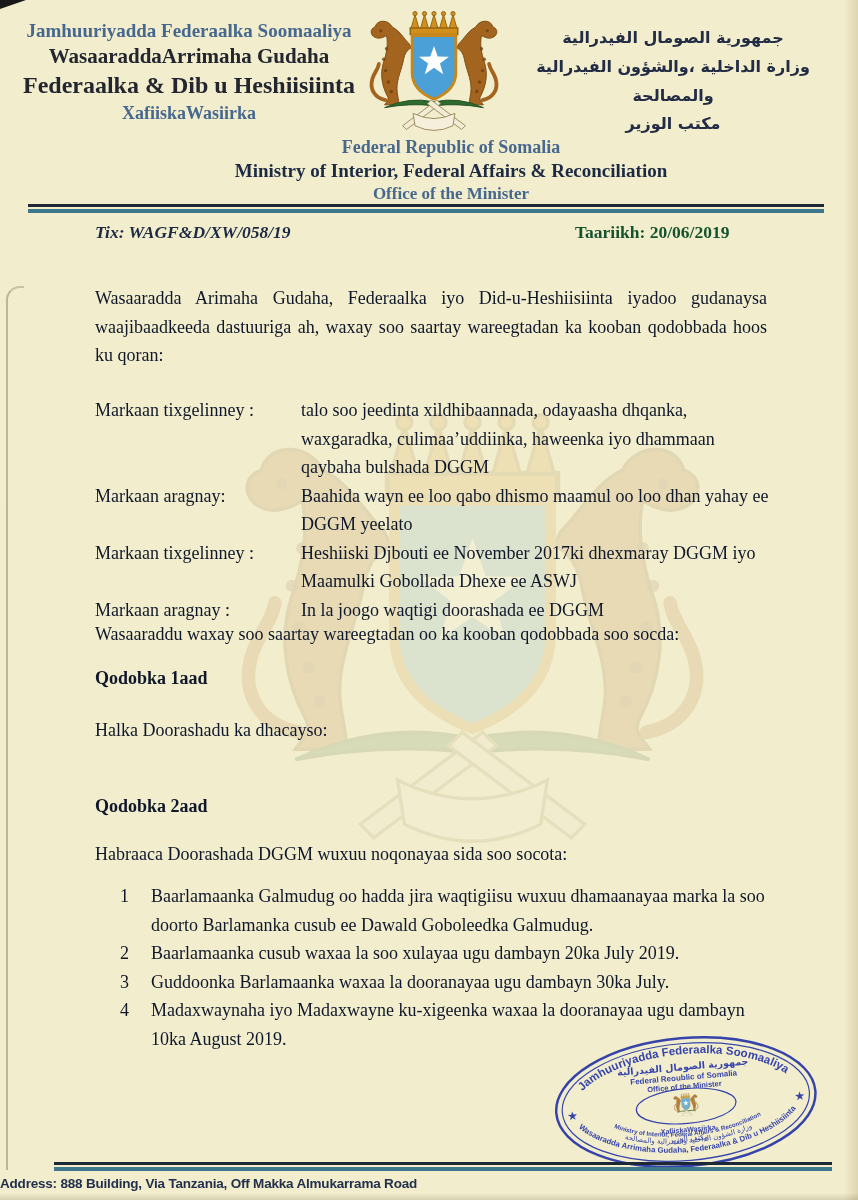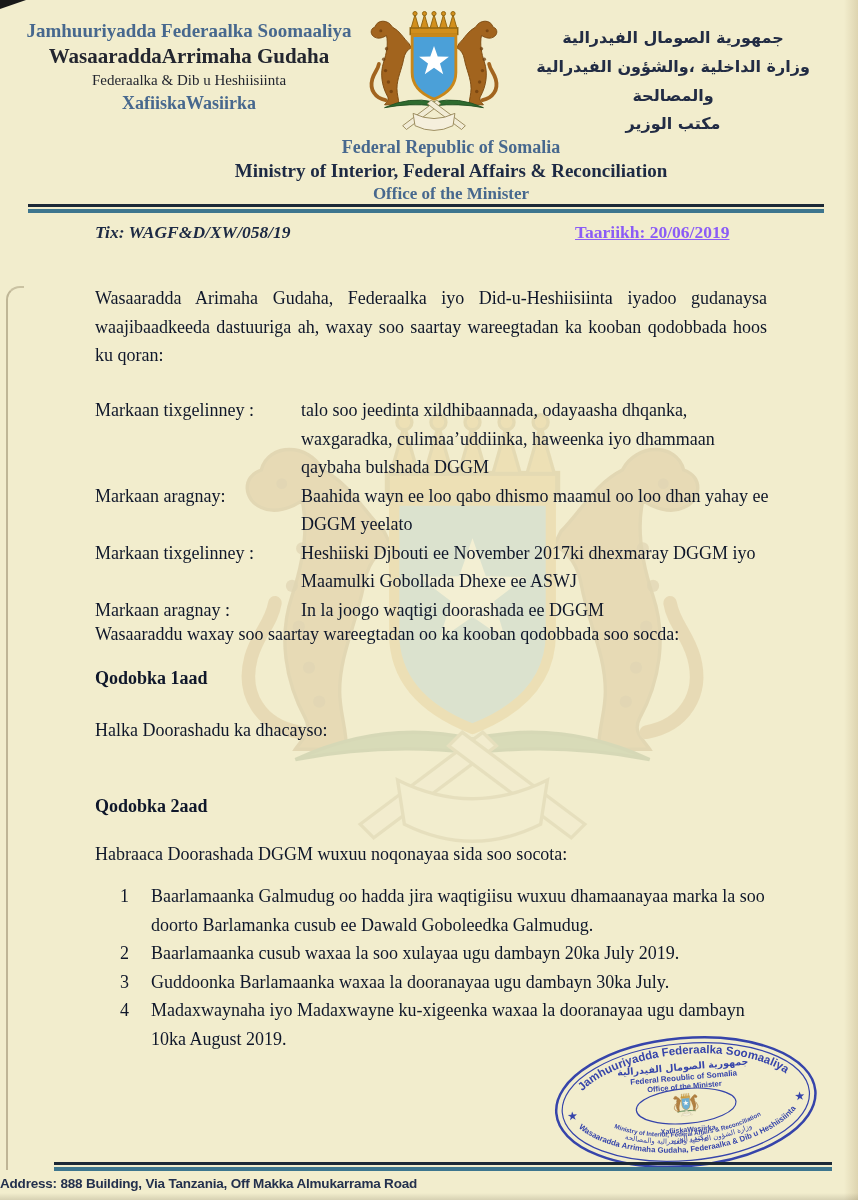--- a/index.html
+++ b/index.html
@@ -7,42 +7,42 @@
     width:858px; height:1200px; position:relative; overflow:hidden;
     background:#f2edcd;
     font-family:"Liberation Serif", serif;
   }
   .abs { position:absolute; }
 
   
   .hdr-left { left:22px; top:20px; width:334px; text-align:center; }
   .hdr-left .l1 { font-size:19px; font-weight:bold; color:#47688e; }
   .hdr-left .l2 { font-size:21px; font-weight:bold; color:#23262f; margin-top:2px; }
-  .hdr-left .l3 { font-size:15px; font-weight:normal; color:#23262f; margin-top:3px; }
+  .hdr-left .l3 { font-size:24px; font-weight:bold; color:#23262f; margin-top:3px; }
   .hdr-left .l4 { font-size:18px; font-weight:bold; color:#47688e; margin-top:4px; }
 
   .hdr-emblem { left:358px; top:6px; }
 
   .hdr-right { right:20px; top:24px; width:330px; text-align:center;
     font-family:"DejaVu Sans", sans-serif; font-weight:bold; font-size:16px;
     color:#222c44; line-height:1.8; }
 
   .hdr-center { left:0; right:0; top:136px; text-align:center; line-height:1.28;margin-left:44px; }
   .hdr-center .e1 { font-size:18px; font-weight:bold; color:#47688e; }
   .hdr-center .e2 { font-size:19px; font-weight:bold; color:#1d2a44; }
   .hdr-center .e3 { font-size:17px; font-weight:bold; color:#47688e; }
 
   .rule-dark { height:3px; background:#1c2836; }
   .rule-teal { height:4px; background:#3e768e; margin-top:2px; }
   .top-rule { left:28px; width:796px; top:204px; }
   .bot-rule { left:54px; width:778px; top:1162px; }
 
   
   .ref-tix { left:95px; top:222px; font-size:17.5px; font-weight:bold; font-style:italic; color:#1d2a44; }
-  .ref-date { left:575px; top:222px; font-size:17.5px; font-weight:bold; color:#8b5cf6;text-decoration:underline; }
+  .ref-date { left:575px; top:222px; font-size:17.5px; font-weight:bold; color:#14532d; }
 
   
   .doc { color:#0f172a; font-size:18px; line-height:28.5px; }
   .intro { left:95px; top:284px; width:672px; text-align:justify; }
   .considerations { left:95px; top:396px; width:676px; display:grid;
     grid-template-columns:206px 1fr; }
   .decree { left:95px; top:620px; width:672px; }
   .art-h { left:95px; font-weight:bold; }
   .h1a { top:664px; }
   .art1-body { left:95px; top:716px; width:672px; }

